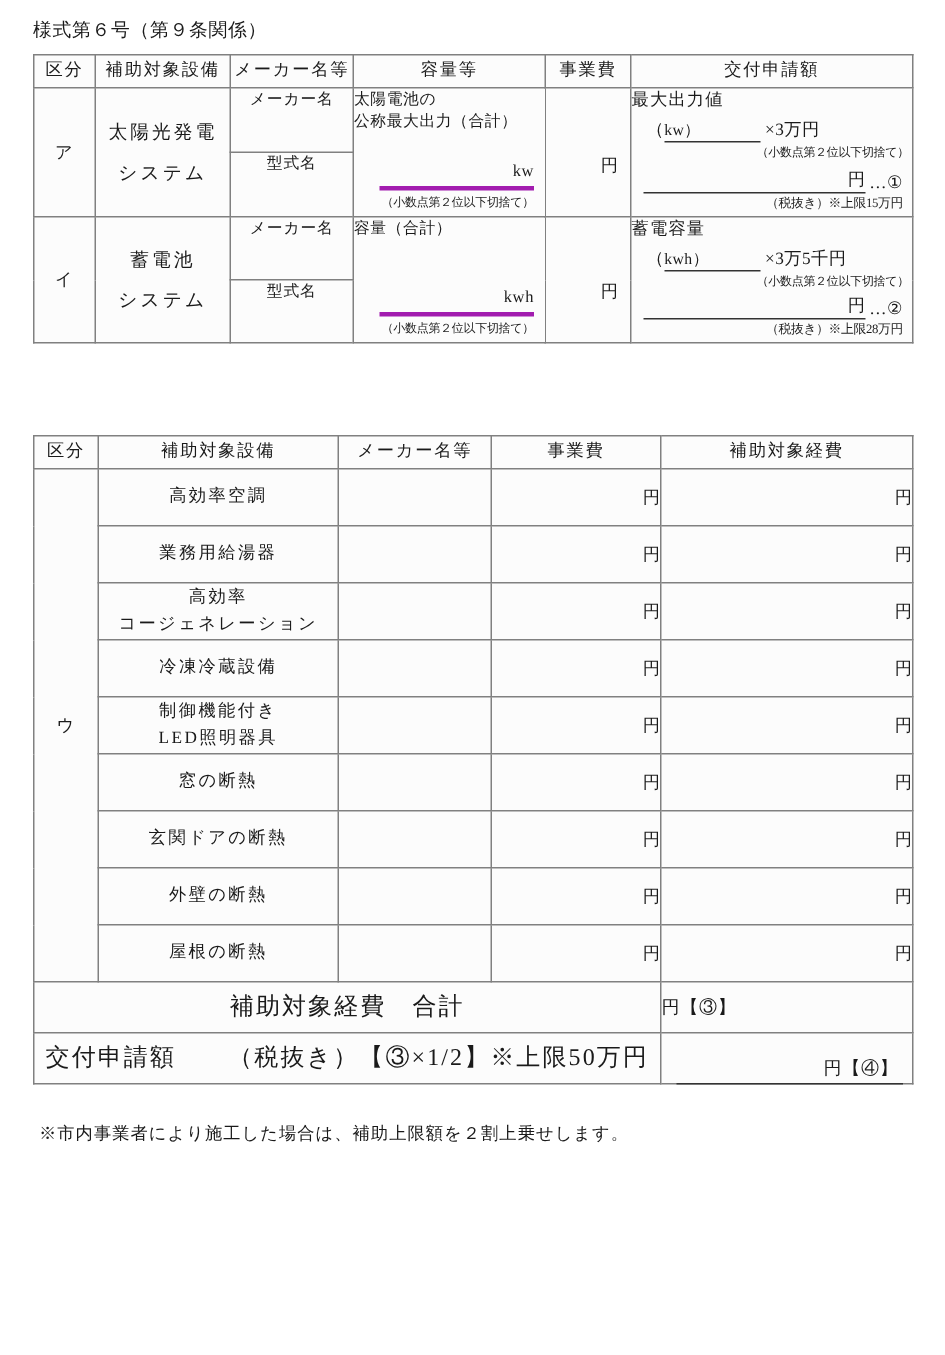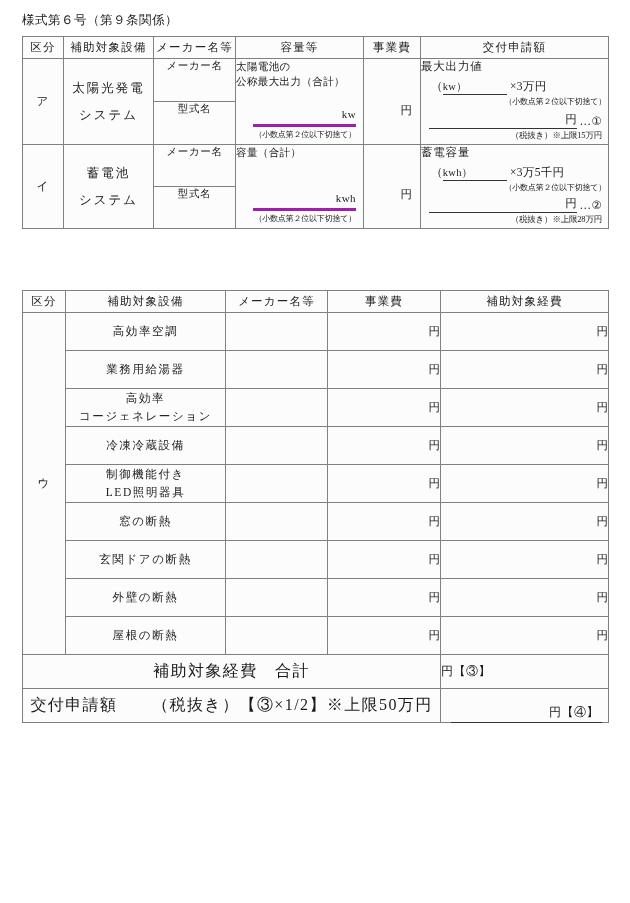--- a/index.html
+++ b/index.html
@@ -505,15 +505,16 @@
     </tr>
     <tr>
       <td class="sum-label" colspan="4">交付申請額　　（税抜き）【③×1/2】※上限50万円</td>
       <td class="sum-val-ul">
         <span class="ulbox">円【④】</span>
       </td>
     </tr>
   </tbody>
     </table>
 
+  <div class="footnote">※市内事業者により施工した場合は、補助上限額を２割上乗せします。</div>
 
 
 </div>
 
 </body></html>

